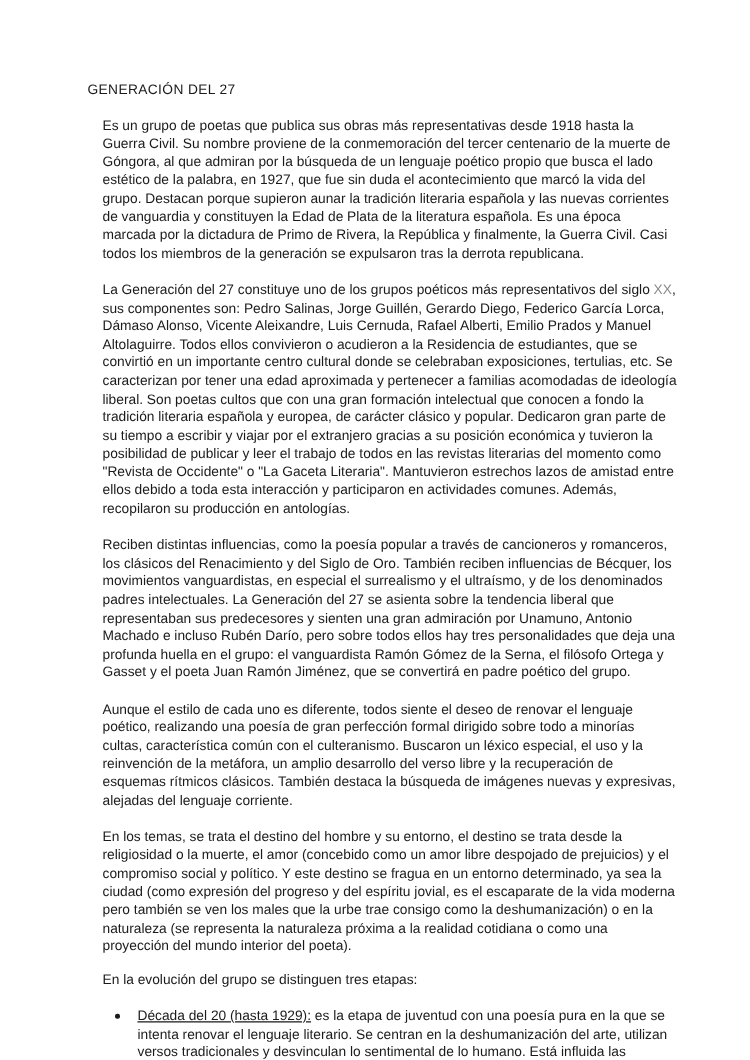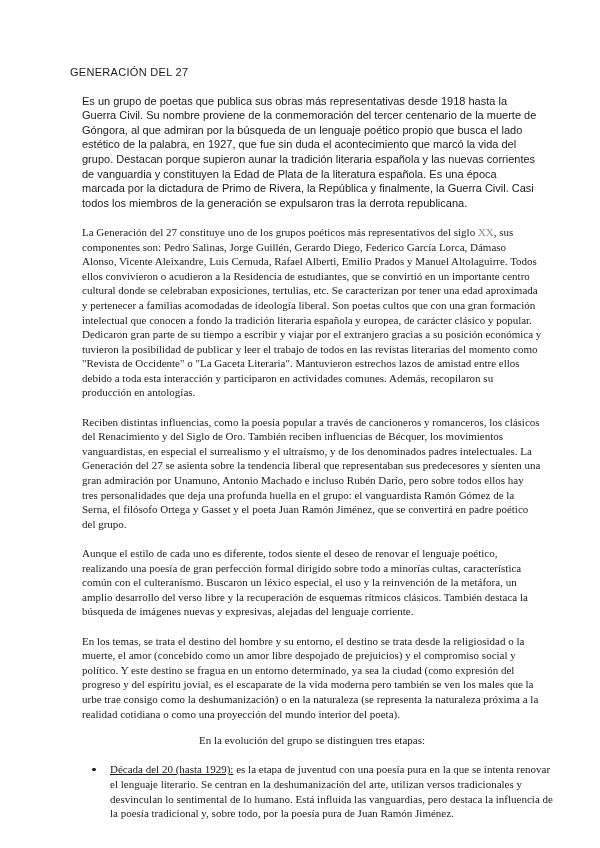--- a/index.html
+++ b/index.html
@@ -21,25 +21,23 @@
     overflow: hidden;
   }
   .doc-title {
     font-size: 11px;
     font-weight: 400;
     letter-spacing: 0.3px;
     margin: 0 0 14px 0;
   }
   .doc-body .block + .block {
     margin-top: 14.6px;
-    font-family: Liberation Serif, serif;
   }
   .doc-body .block.no-gap {
     margin-top: 0;
-    text-align: center;
   }
   p.paragraph {
     margin: 12px;
   }
   ul.bullet-list {
     margin: 0;
     padding: 0;
     list-style: none;
   }
   ul.bullet-list li {

